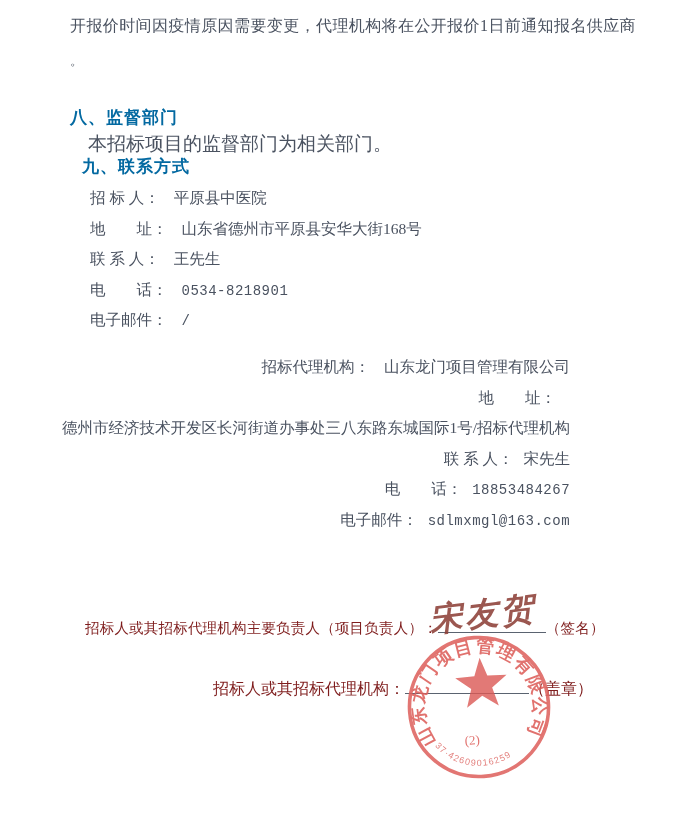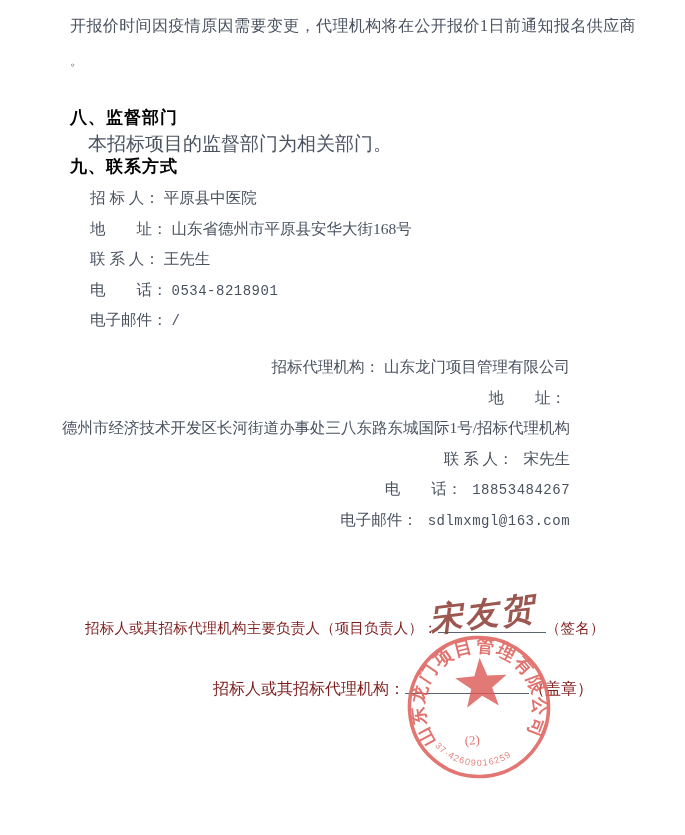--- a/index.html
+++ b/index.html
@@ -11,30 +11,30 @@
     color:#4a5260;
     overflow:hidden;
   }
   
   .intro{position:absolute;left:70px;top:8px;width:566px;
          font-size:16px;line-height:35px;letter-spacing:0.4px;}
   .intro .tline{white-space:nowrap;}
   .intro .tline.period{font-size:13px;}
   
   .heading{position:absolute;left:70px;font-weight:bold;font-size:17px;
-           letter-spacing:1px;color:#000000;white-space:nowrap;}
+           letter-spacing:1px;color:#0369a1;white-space:nowrap;}
   .h-supervision{top:106px;}
-  .h-contact{top:155px;}
+  .h-contact{top:155px;margin-left:12px;}
   .sup-body{position:absolute;left:88px;top:131px;font-size:19px;white-space:nowrap;}
   
   .rows{position:absolute;left:90px;font-size:15.5px;}
   .rows .row{height:30.5px;line-height:30.5px;white-space:nowrap;}
   .rows.tenderer{top:183px;}
   .rows.agency{top:352px;text-align:right;}
-  .row .val{margin-left:4px;}
+  .row .val{margin-left:14px;}
   .row .val.gap{margin-left:10px;}
   .row .mono{font-family:"Liberation Mono","DejaVu Sans Mono",monospace;
              font-size:14px;letter-spacing:0.5px;}
   .row.outdent{margin-left:-28px;}
   
   .signoff{position:absolute;white-space:nowrap;color:#7f1d1d;}
   .signoff.leader{left:85px;top:618px;font-size:14.5px;letter-spacing:0.2px;}
   .signoff.org{left:213px;top:679px;font-size:16px;}
   .uline{display:inline-block;vertical-align:baseline;
          border-bottom:1.2px solid #5a6370;height:14px;}

